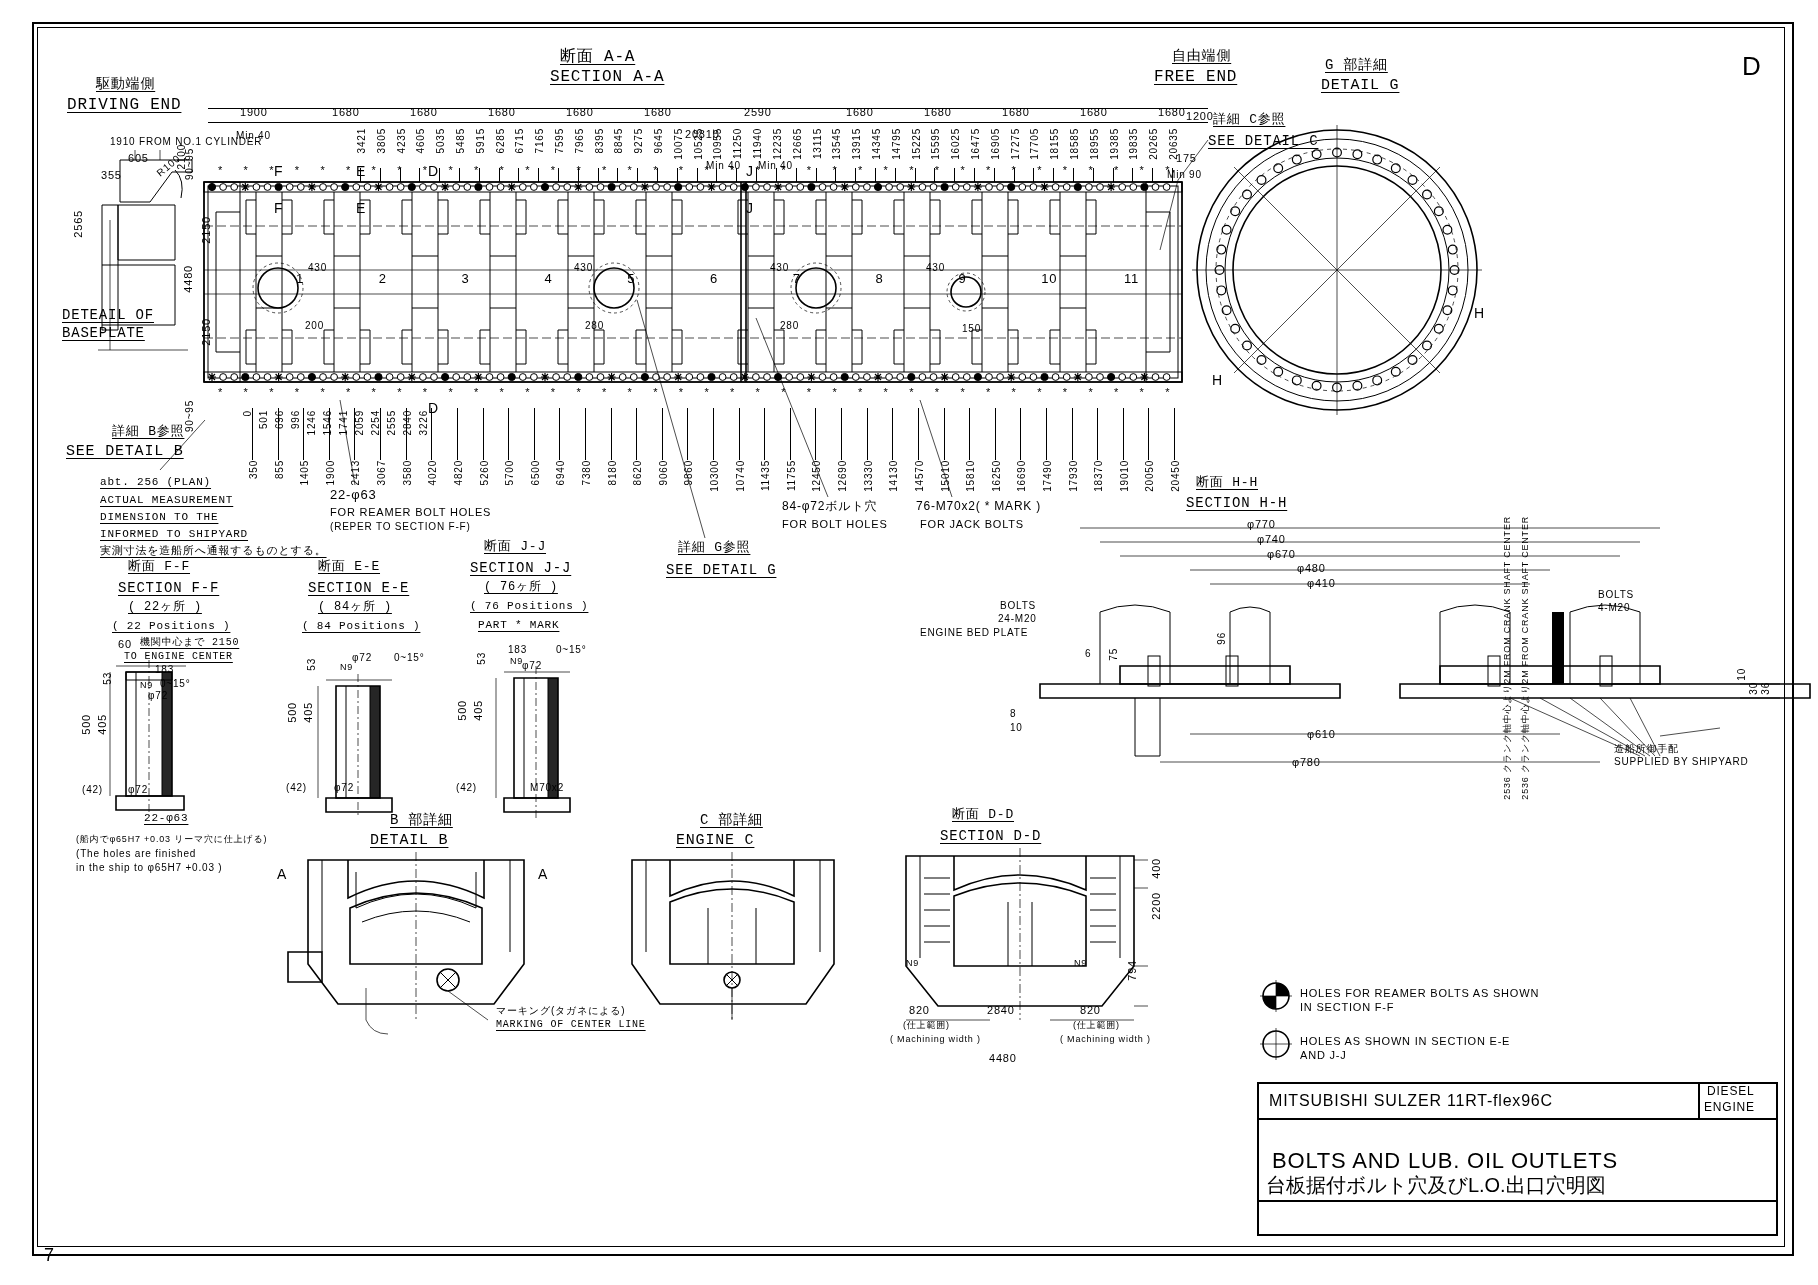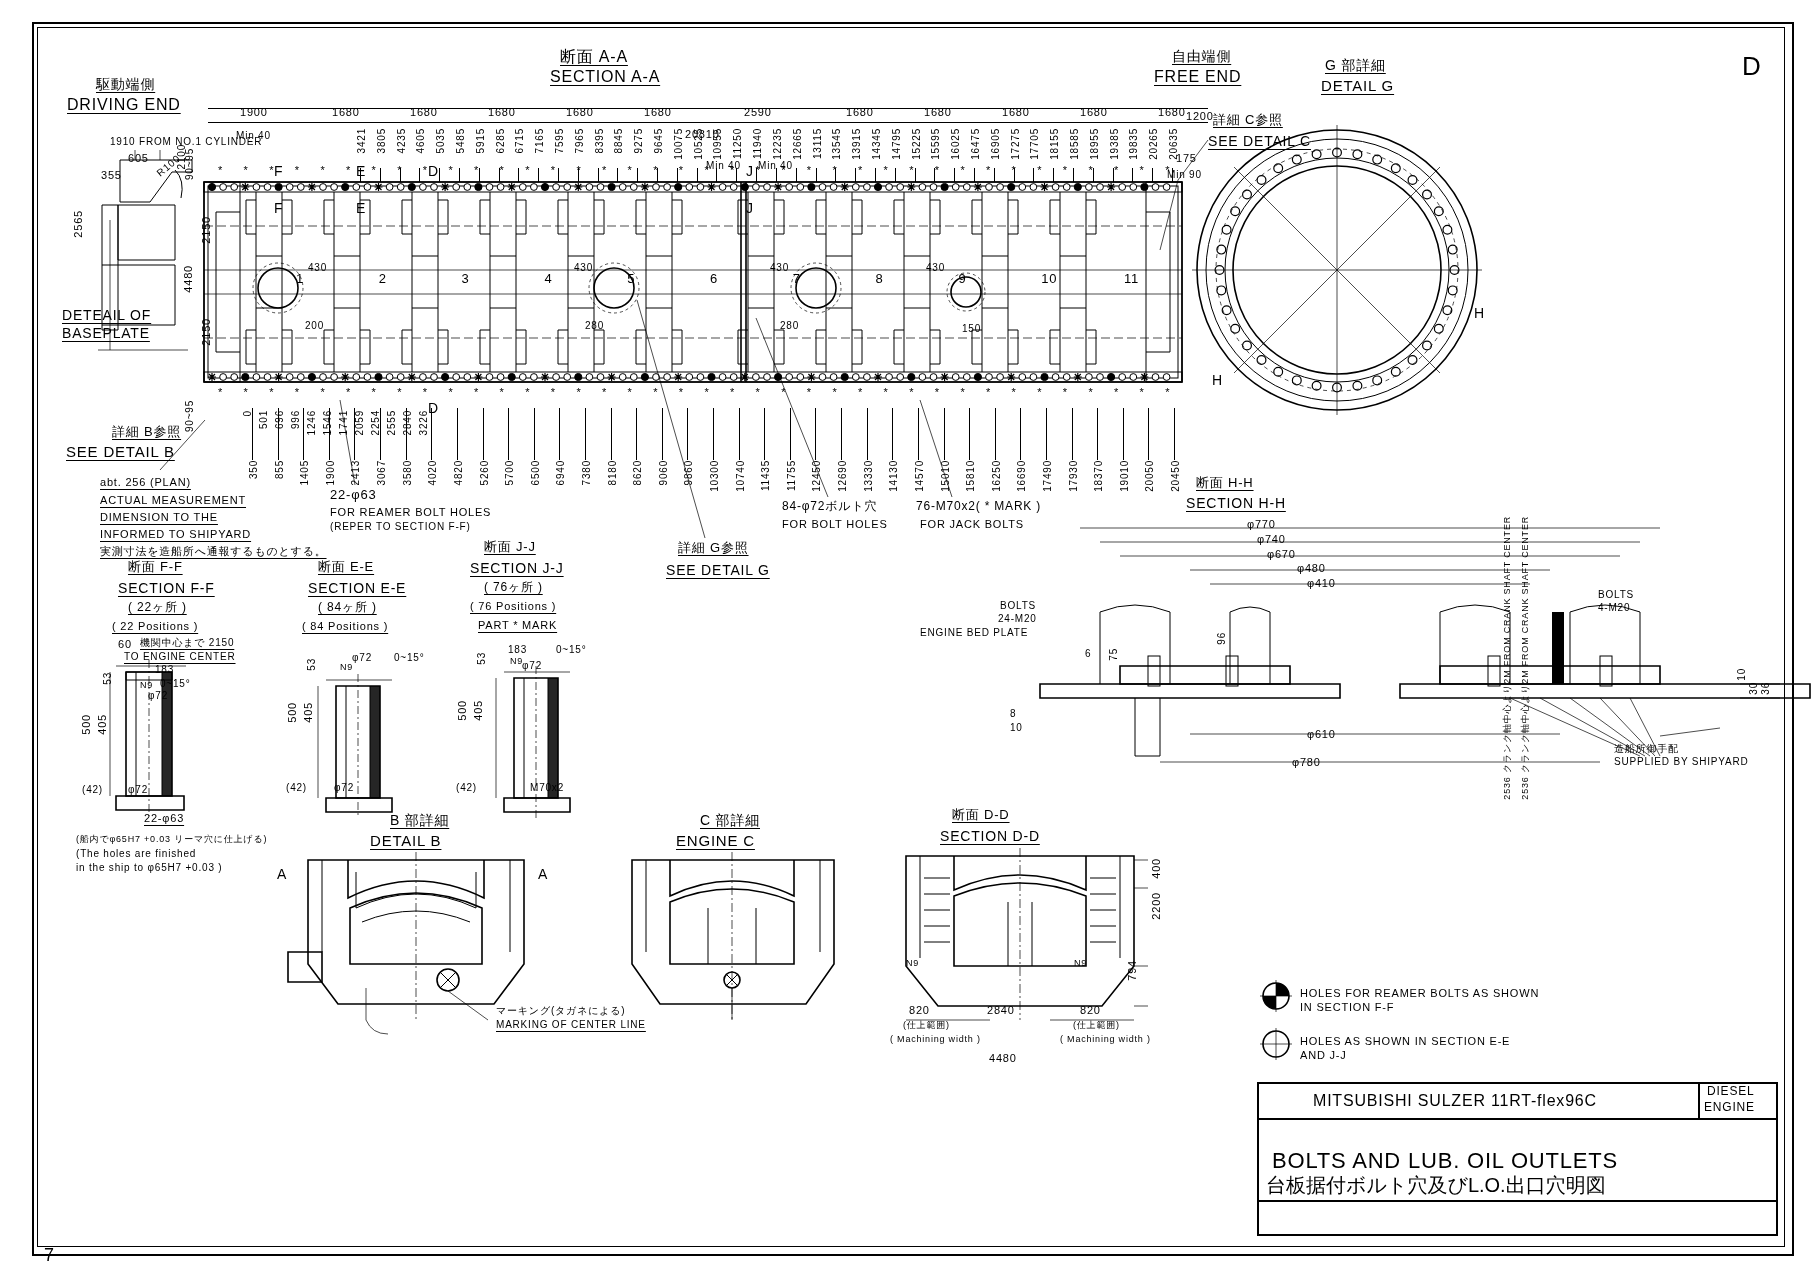--- a/index.html
+++ b/index.html
@@ -7,21 +7,21 @@
        font-family:"Liberation Sans","DejaVu Sans",sans-serif;color:#000;}
   .sheet{position:absolute;left:0;top:0;width:1818px;height:1285px;}
   .frame{position:absolute;left:32px;top:22px;width:1758px;height:1230px;border:2px solid #000;}
   .frame2{position:absolute;left:37px;top:27px;width:1746px;height:1218px;border:1px solid #000;}
   .abs{position:absolute;}
   .t{position:absolute;white-space:pre;letter-spacing:.8px;line-height:1.15;}
   .t9{font-size:9px;} .t10{font-size:10px;} .t11{font-size:11px;}
   .t12{font-size:12px;} .t13{font-size:13px;} .t14{font-size:14px;}
   .t16{font-size:16px;} .t18{font-size:18px;} .t20{font-size:20px;}
   .t22{font-size:22px;} .t26{font-size:26px;}
-  .ul{text-decoration:underline;text-underline-offset:3px;}
+  .ul{text-decoration:underline;text-underline-offset:3px;font-family:Liberation Mono, monospace;}
   .vert{writing-mode:vertical-rl;text-orientation:sideways;transform:rotate(180deg);}
   .ln{position:absolute;background:#000;}
   .hl{height:1px;} .vl{width:1px;}
   .box{position:absolute;border:1px solid #000;}
   svg{position:absolute;overflow:visible;}
   .fill{fill:none;stroke:#000;stroke-width:1;}
   .fillb{fill:none;stroke:#000;stroke-width:1.6;}
   .thin{fill:none;stroke:#000;stroke-width:0.7;}
   .hatch{fill:#000;}
   
@@ -938,21 +938,21 @@
     <circle class="fillb" cx="18" cy="62" r="13"></circle>
     <path class="thin" d="M18,46 L18,78 M2,62 L34,62"></path>
   </svg>
   <div class="t t11" style="left:1300px;top:987px;">HOLES FOR REAMER BOLTS AS SHOWN</div>
   <div class="t t11" style="left:1300px;top:1001px;">IN SECTION F-F</div>
   <div class="t t11" style="left:1300px;top:1035px;">HOLES AS SHOWN IN SECTION E-E</div>
   <div class="t t11" style="left:1300px;top:1049px;">AND J-J</div>
 
   <div class="tb">
     <div class="tbr1">
-      <div class="t t16" style="left:10px;top:8px;margin-left:44px;">MITSUBISHI SULZER 11RT-flex96C</div>
+      <div class="t t16" style="left:10px;top:8px;">MITSUBISHI SULZER 11RT-flex96C</div>
       <div class="tbsplit">
         <div class="t t12" style="left:7px;top:1px;">DIESEL</div>
         <div class="t t12" style="left:4px;top:17px;">ENGINE</div>
       </div>
     </div>
     <div class="tbr2">
       <div class="t t22" style="left:13px;top:28px;">BOLTS AND LUB. OIL OUTLETS</div>
       <div class="t t20" style="left:7px;top:54px;letter-spacing:0;">台板据付ボルト穴及びL.O.出口穴明図</div>
     </div>
   </div>

